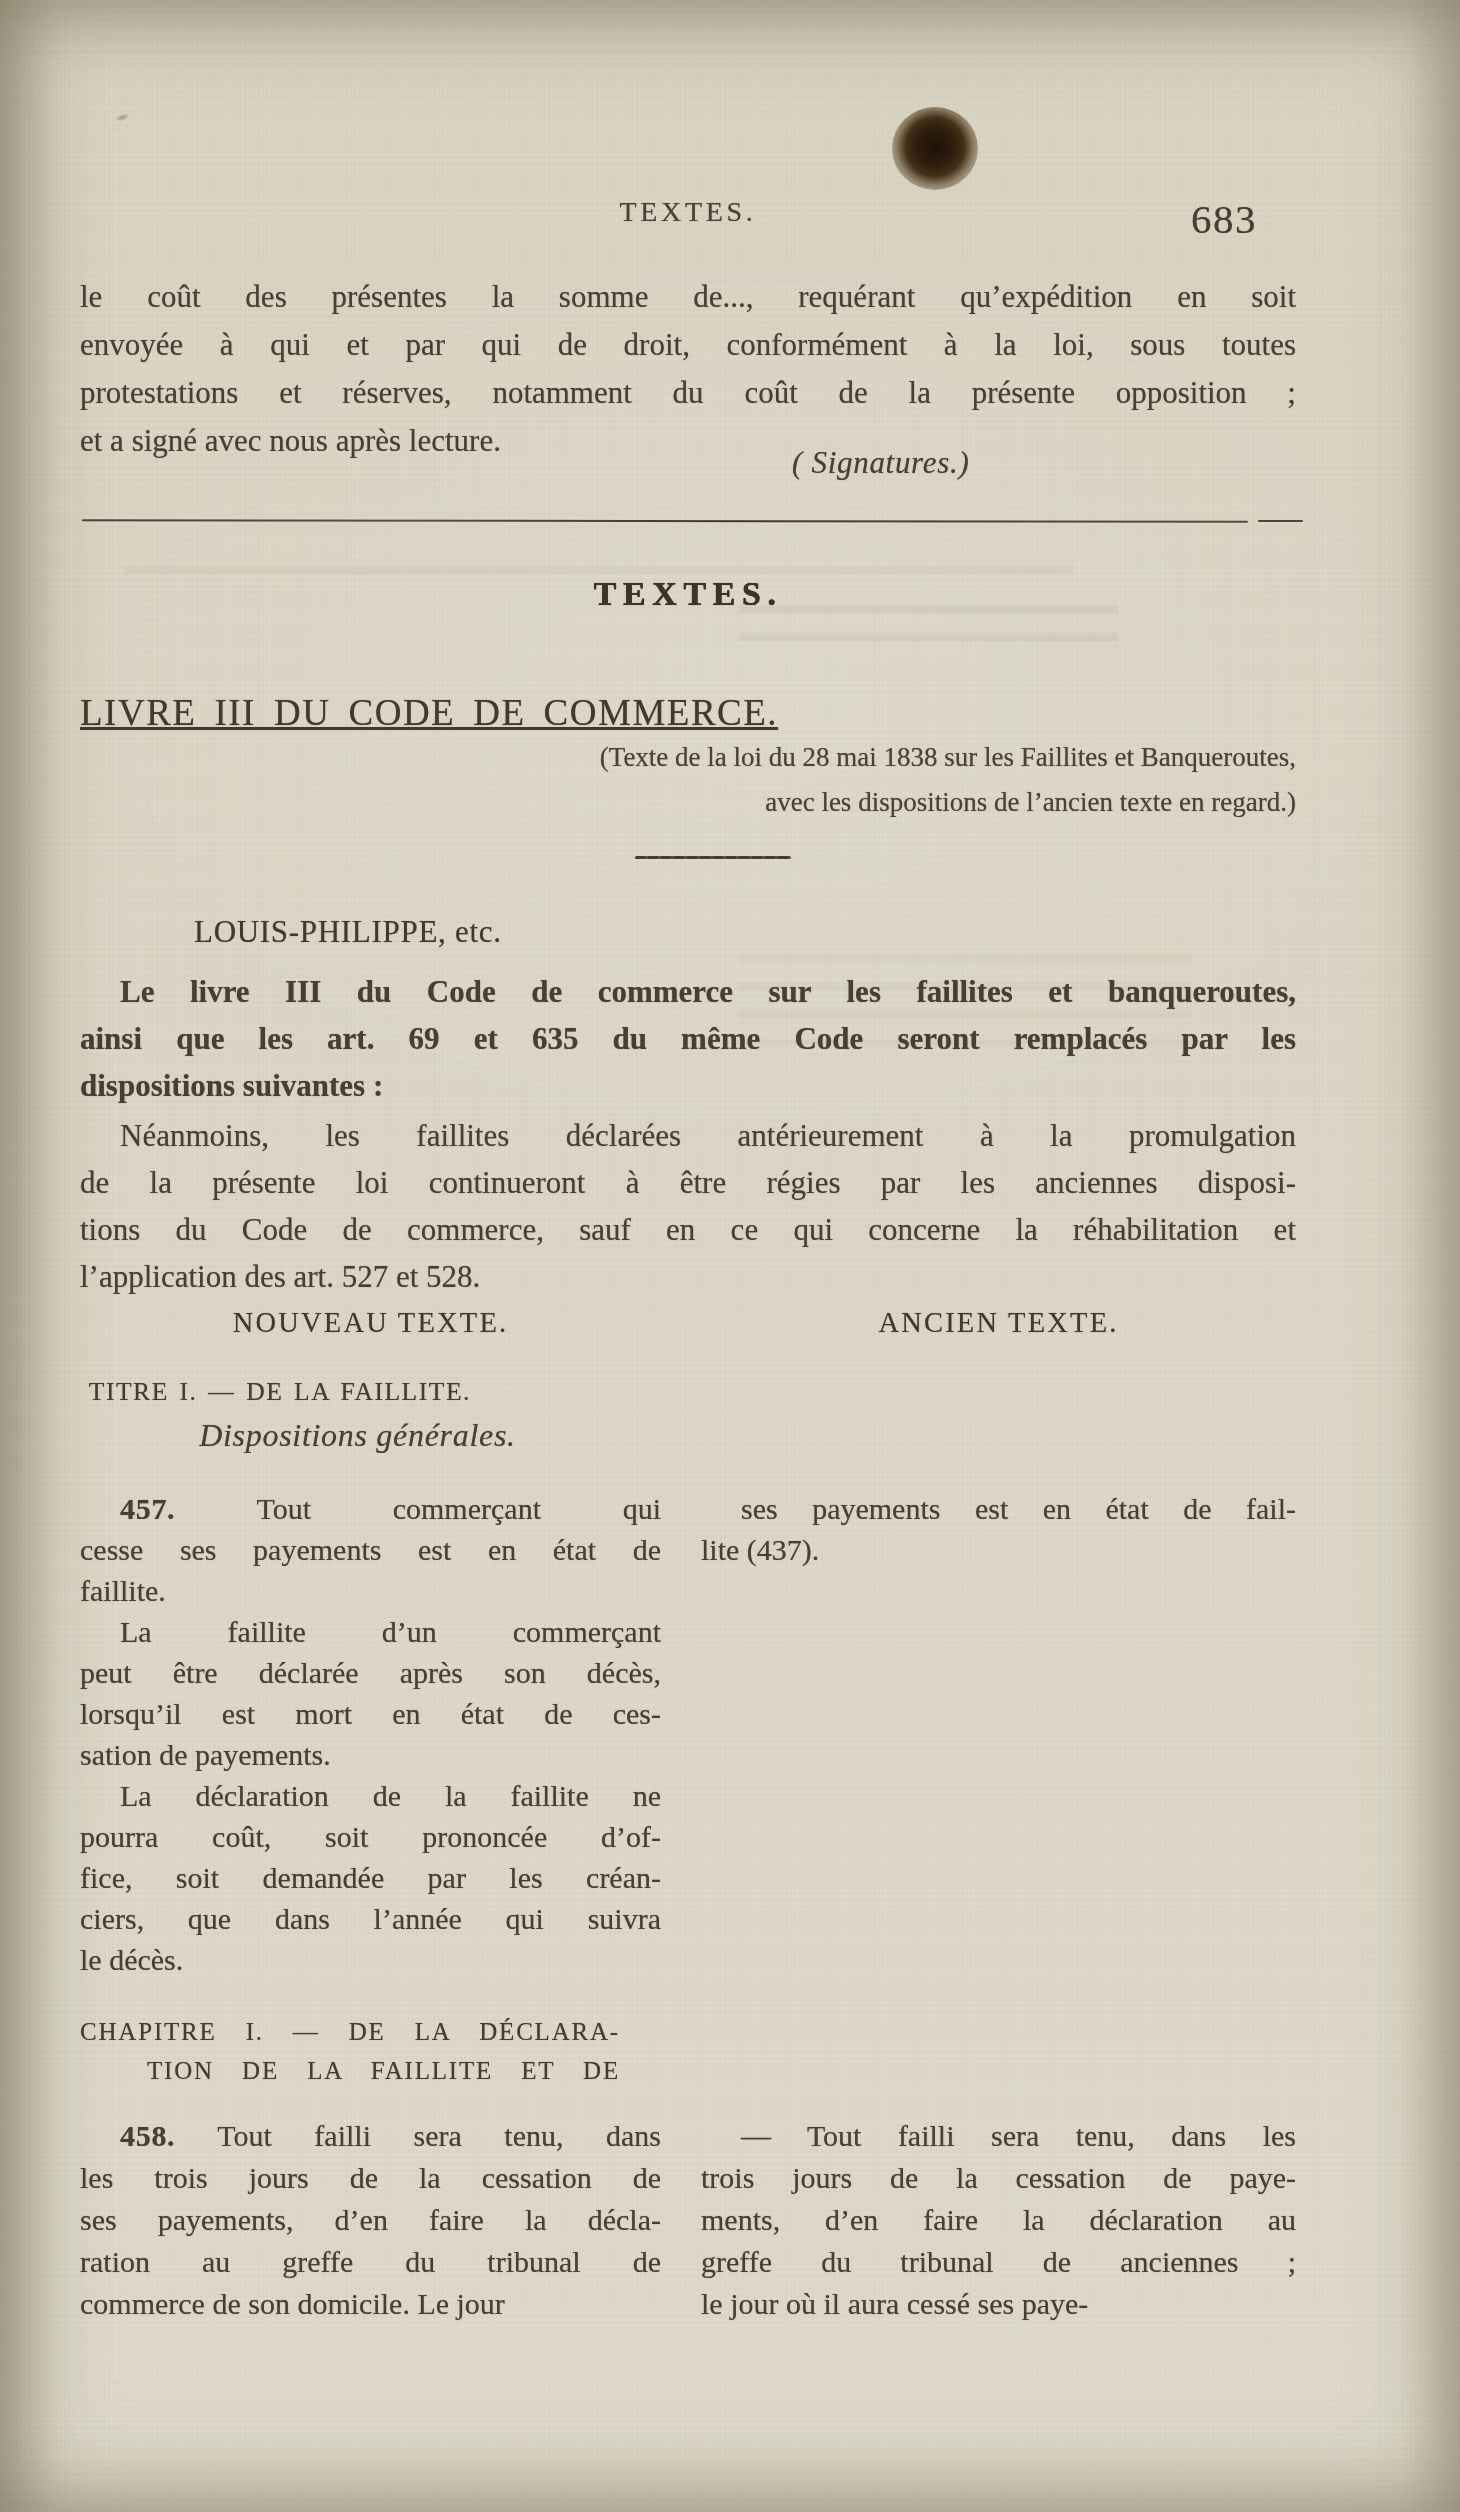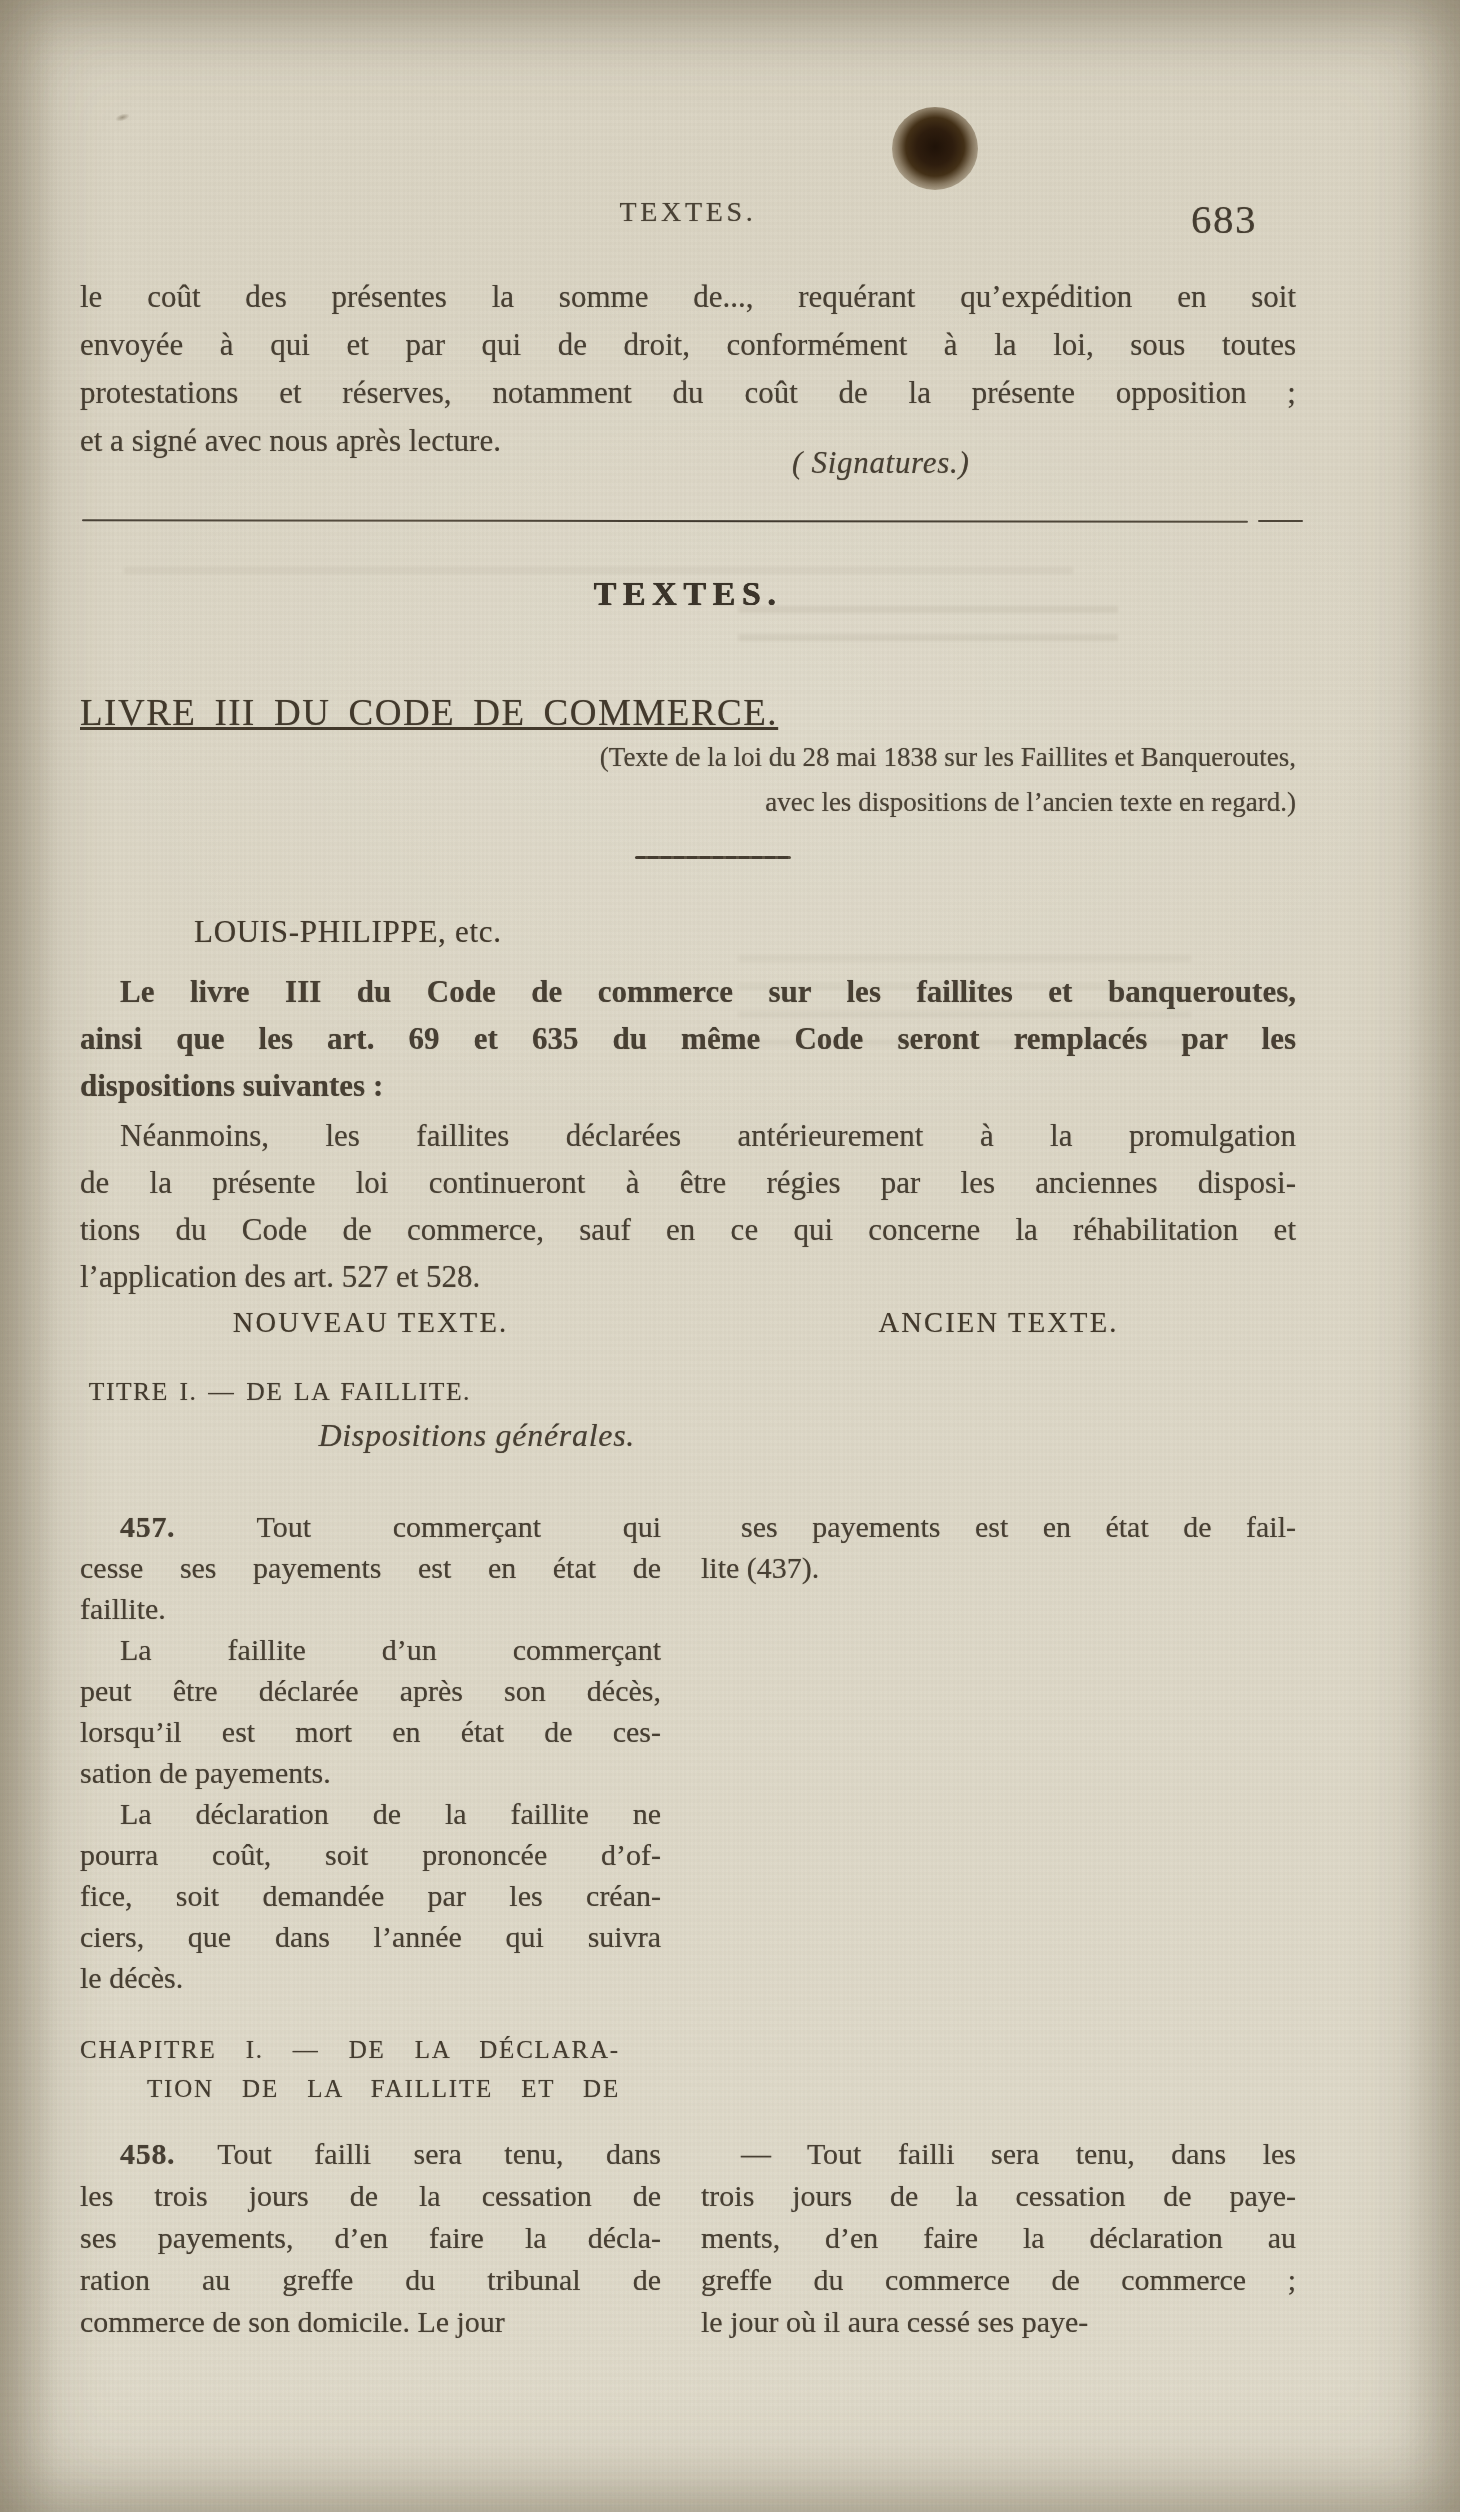--- a/index.html
+++ b/index.html
@@ -66,21 +66,21 @@
 
   .preamble-para1 { top:968px; left:80px; width:1216px; font-size:31px; line-height:47px;font-weight:bold; }
   .preamble-para2 { top:1112px; left:80px; width:1216px; font-size:31px; line-height:47px; }
   .p-indent .tline:first-child { text-indent:40px; }
 
   .cols { top:1307px; left:80px; width:1216px; }
   .colrow { display:grid; grid-template-columns:581px 595px; column-gap:40px; align-items:start; }
   .col-header { text-align:center; font-size:28.5px; letter-spacing:2.2px; color:#42392c; }
   .row-headers { margin-bottom:38px; }
   .heading-titre { font-size:25.6px; letter-spacing:1.5px; word-spacing:2.9px; text-indent:8.8px; color:#443c30; margin-bottom:10.2px; }
-  .heading-dispositions { font-size:32px; font-style:italic; text-align:right; letter-spacing:0.7px; margin-bottom:52px; width:555px; }
+  .heading-dispositions { font-size:32px; font-style:italic; text-align:center; letter-spacing:0.7px; margin-bottom:34px; width:555px; }
   .col-text { font-size:30px; line-height:41px; }
   .col-text-458 { font-size:30px; line-height:42px; }
   .heading-chapitre { margin-top:32px; margin-bottom:25px; font-size:25px; line-height:39px;
     letter-spacing:1.8px; word-spacing:4.4px; color:#443c30; width:540px; }
   .heading-chapitre .tline:not(:first-child) { padding-left:67px; }
 
   .ink-blot { top:107px; left:892px; width:86px; height:83px; border-radius:50%;
     background:radial-gradient(circle at 50% 48%, #1f1208 0%, #2e1d0e 30%, #433017 48%,
       rgba(92,72,45,0.65) 62%, rgba(130,110,80,0.28) 78%, rgba(160,140,110,0.10) 88%, rgba(160,140,110,0) 100%); }
   .paper-speck { top:114px; left:115px; width:14.6px; height:7.3px; border-radius:50%;
@@ -209,21 +209,21 @@
             <div class="tline">ses payements, d’en faire la décla-</div>
             <div class="tline">ration au greffe du tribunal de</div>
             <div class="tline tline-last">commerce de son domicile. Le jour</div>
           </div>
       </div>
       <div class="col-text-458 ink">
         <div class="p-indent">
             <div class="tline">— Tout failli sera tenu, dans les</div>
             <div class="tline">trois jours de la cessation de paye-</div>
             <div class="tline">ments, d’en faire la déclaration au</div>
-            <div class="tline">greffe du commerce de commerce ;</div>
+            <div class="tline">greffe du tribunal de anciennes ;</div>
             <div class="tline tline-last">le jour où il aura cessé ses paye-</div>
           </div>
       </div>
     </div>
 
   </div>
 
   <div class="vignette"></div>
 </div>
 

